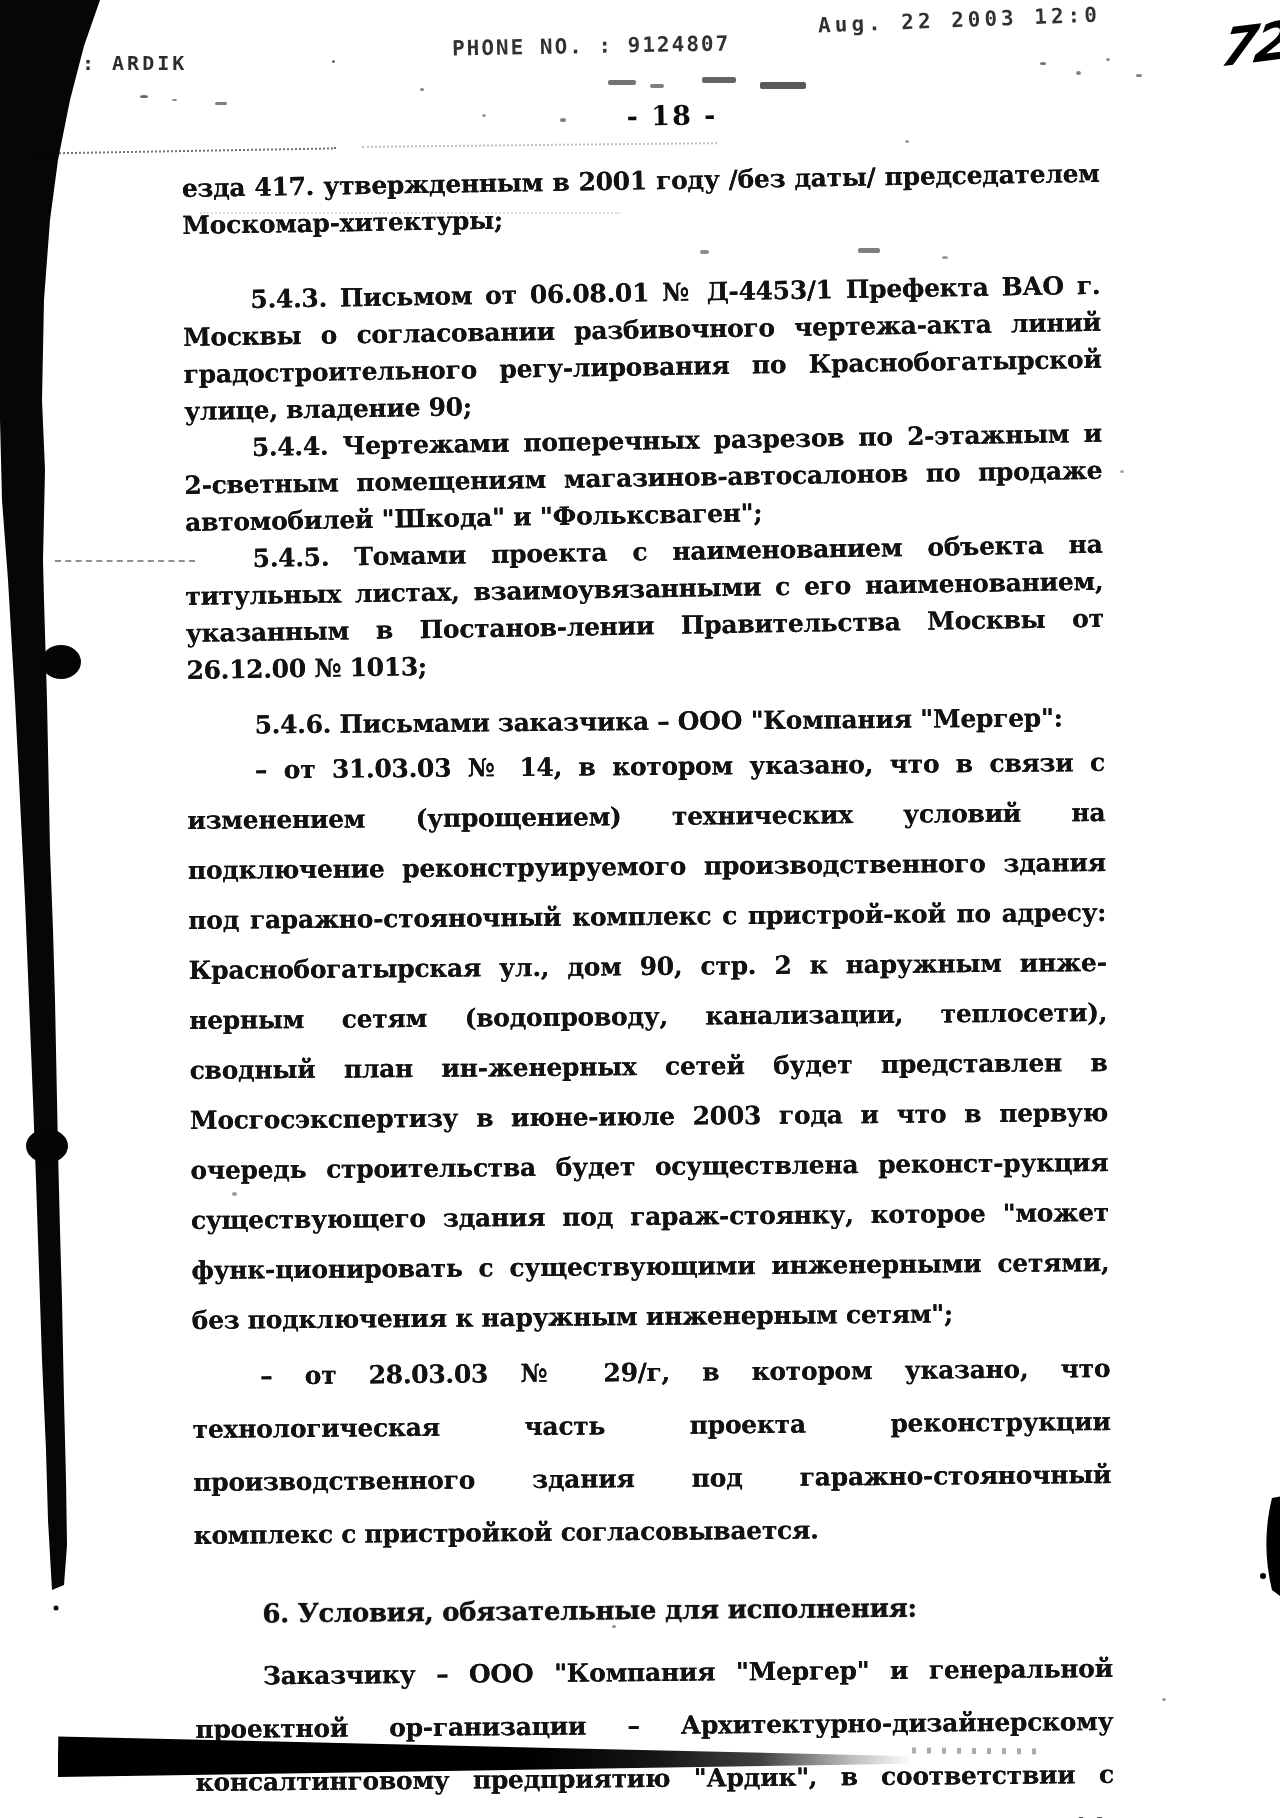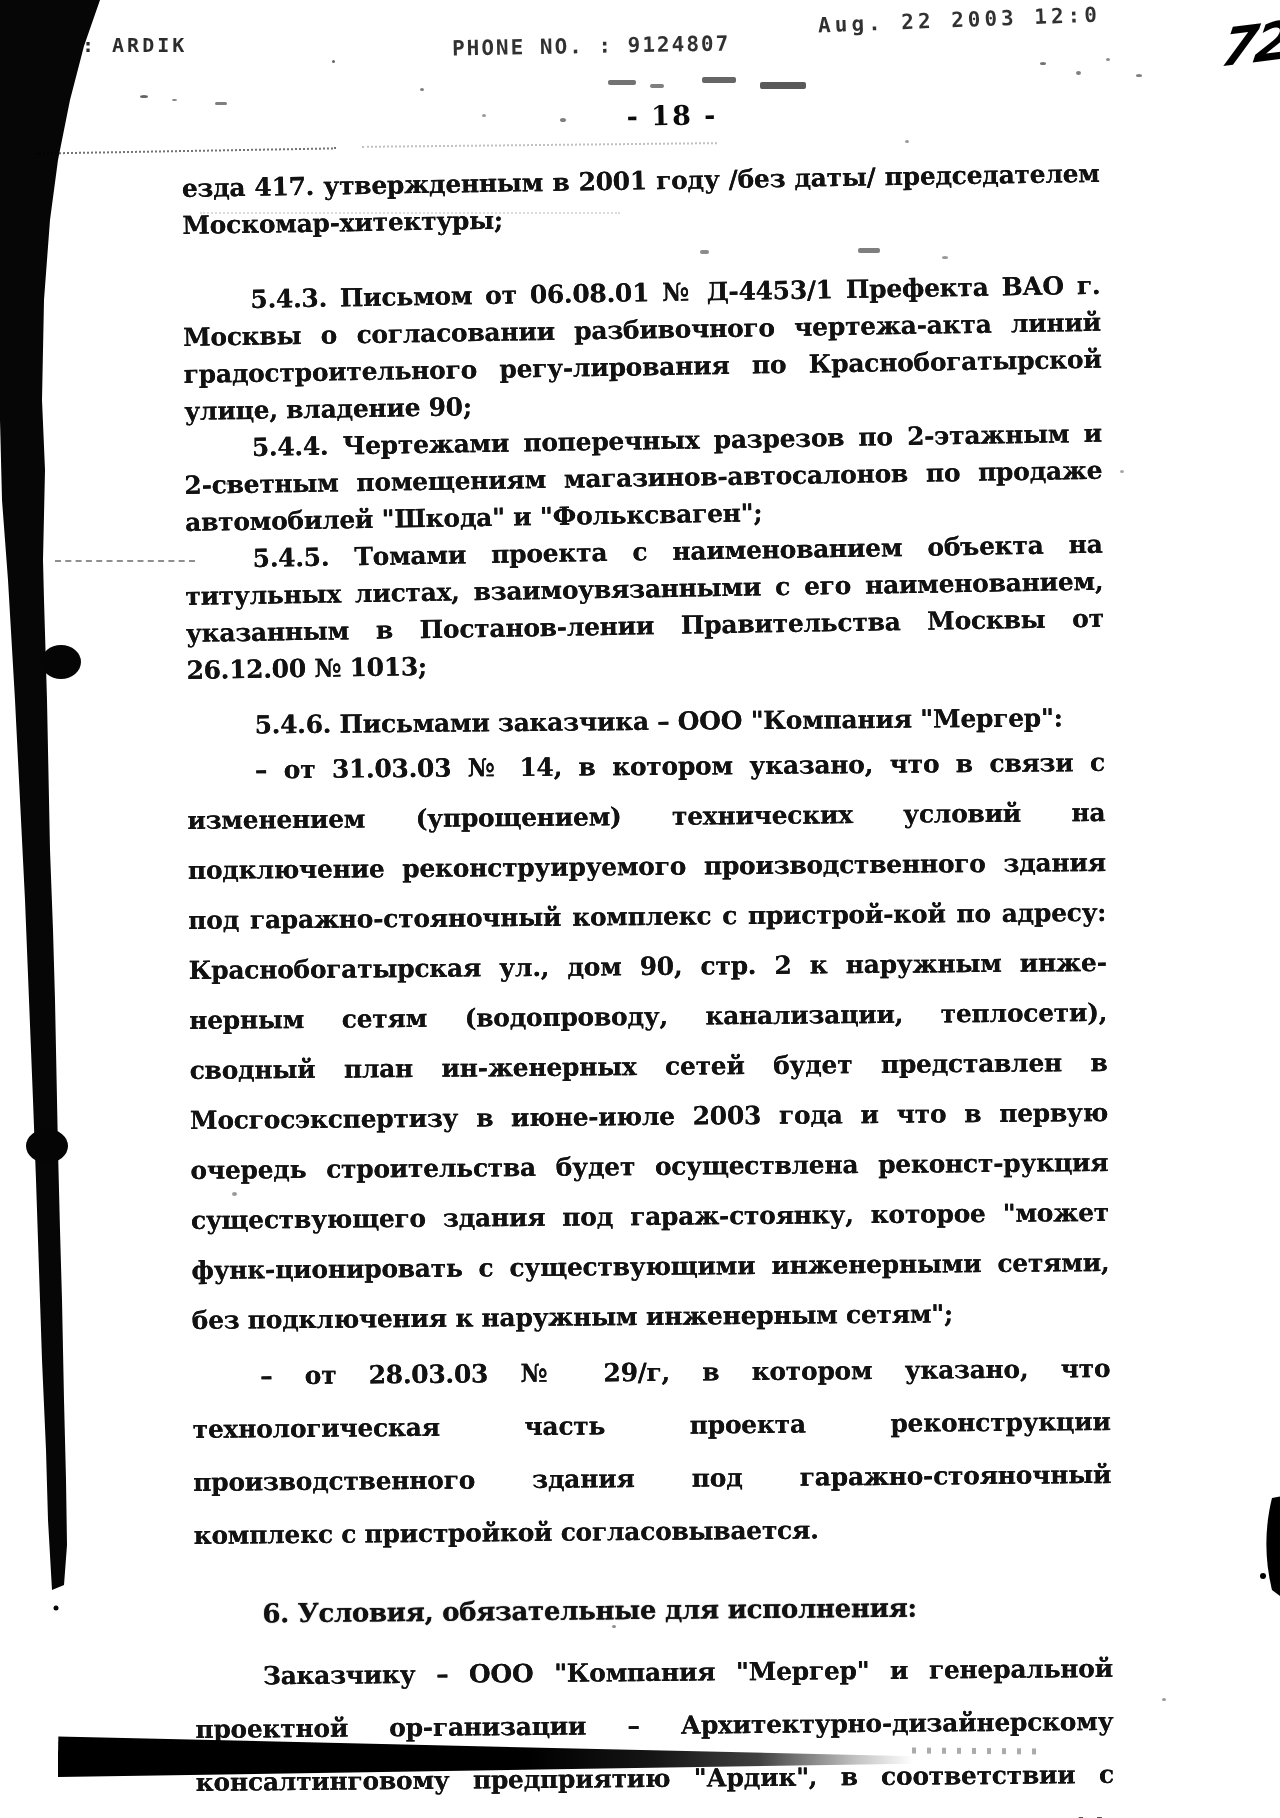--- a/index.html
+++ b/index.html
@@ -11,21 +11,21 @@
     overflow:hidden;
     font-family:"DejaVu Serif","Liberation Serif",serif;
     color:#101010;
   }
   
   .fax{
     position:absolute;
     font-family:"DejaVu Sans Mono","Liberation Mono",monospace;
     font-weight:700;color:#1b1b1b;white-space:nowrap;
   }
-  .fax-sender{left:82px;top:33px;font-size:20px;letter-spacing:3px;opacity:.92;}
+  .fax-sender{left:82px;top:51px;font-size:20px;letter-spacing:3px;opacity:.92;}
   .fax-phone{left:452px;top:34px;font-size:21px;letter-spacing:2px;transform:rotate(-1deg);opacity:.9;}
   .fax-date{left:818px;top:8px;font-size:21px;letter-spacing:4px;transform:rotate(-2.2deg);opacity:.9;}
   .handwritten{
     position:absolute;left:1222px;top:14px;
     font-family:"DejaVu Sans","Liberation Sans",sans-serif;
     font-style:italic;font-weight:700;font-size:52px;color:#000;
     transform:rotate(-7deg) skewX(-16deg);letter-spacing:-3px;
   }
   .page-number{
     position:absolute;left:612px;top:100px;width:120px;text-align:center;

